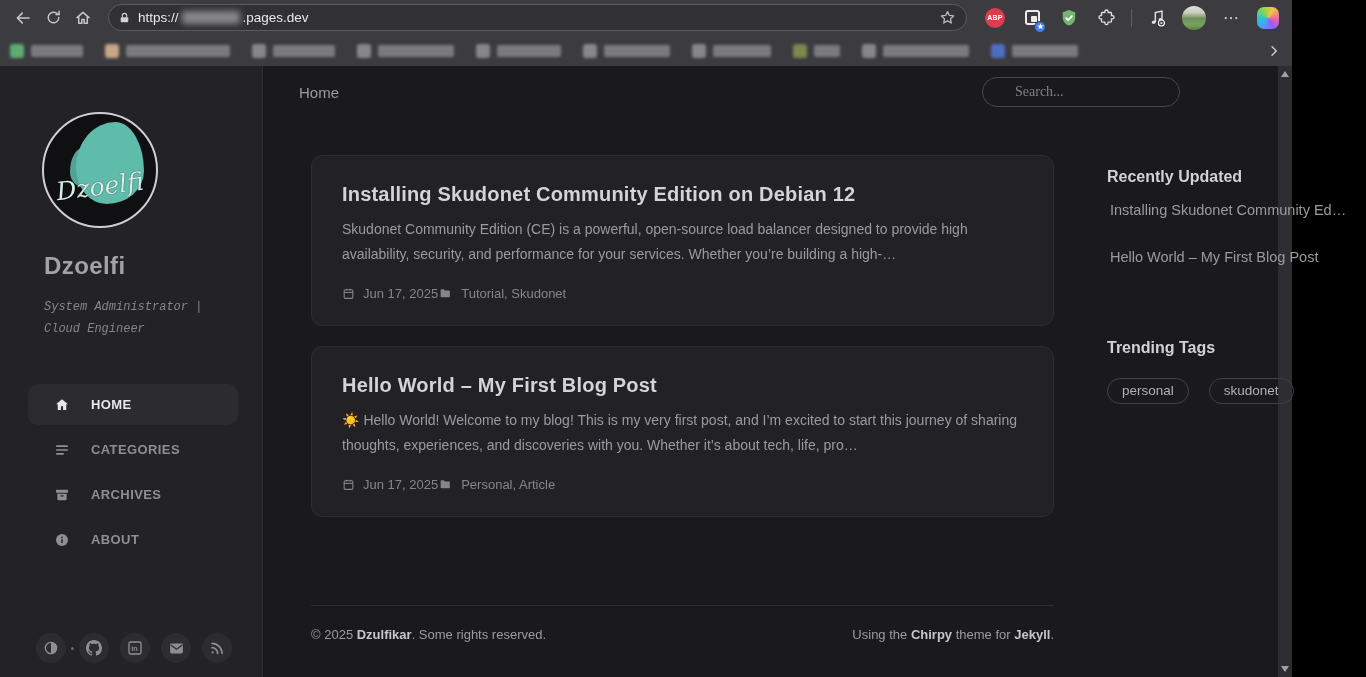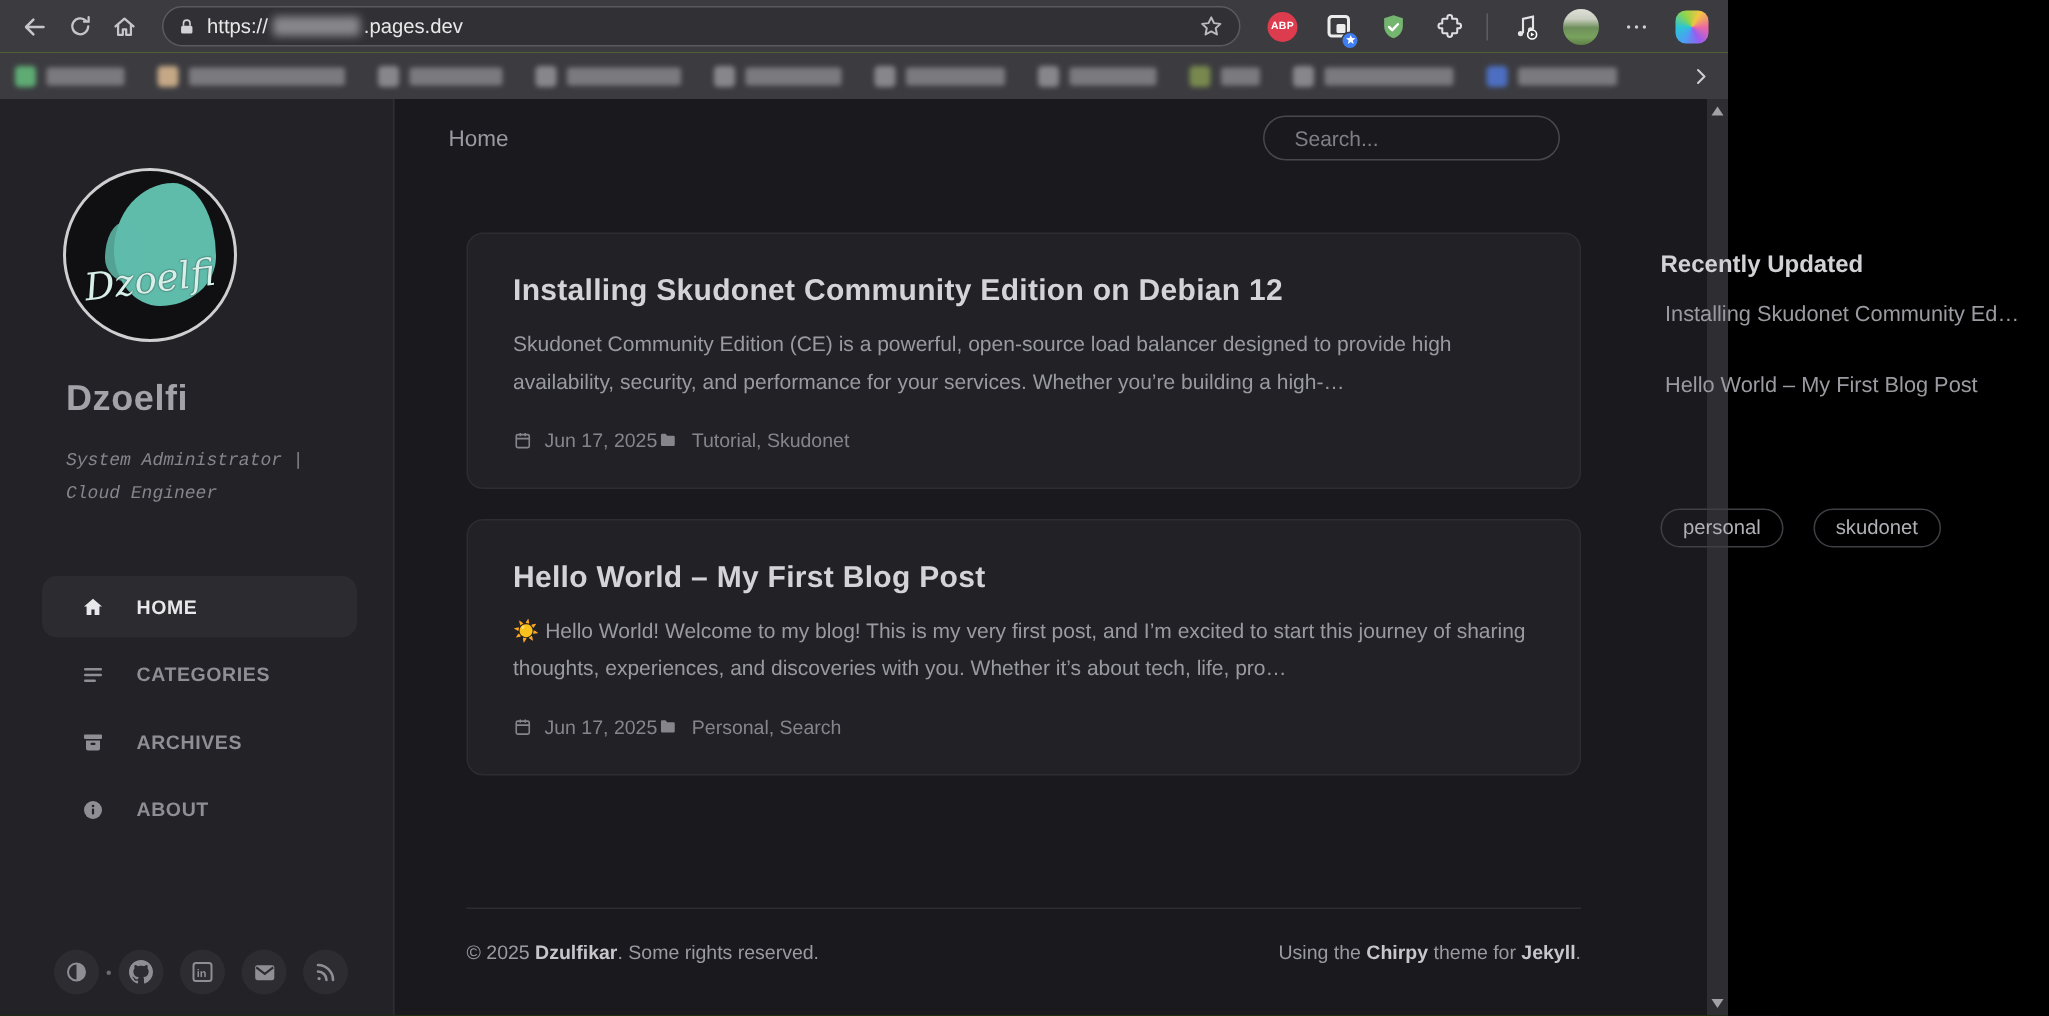--- a/index.html
+++ b/index.html
@@ -1,18 +1,18 @@
 <!DOCTYPE html>
 <html><head>
 <meta charset="utf-8">
 <style>
   * { margin:0; padding:0; box-sizing:border-box; }
   html,body { width:1366px; height:677px; overflow:hidden; background:#000; }
   body { font-family:"Liberation Sans", sans-serif; }
-  .browser { width:1152px; height:677px; display:flex; flex-direction:column; background:#84cc16; }
+  .browser { width:1292px; height:677px; display:flex; flex-direction:column; background:#c2410c; }
 
   
   .toolbar { height:35px; background:#3c3c40; display:flex; align-items:center; padding:0 8px; flex:0 0 auto; }
   .tb-btn { width:30px; height:28px; display:flex; align-items:center; justify-content:center; color:#c6c6ca; border:none; background:transparent; cursor:pointer; flex:0 0 auto; }
   .tb-btn svg { display:block; }
   .urlbar { flex:1 1 auto; height:27px; margin:0 12px 0 10px; background:#313135; border:1px solid #5a5a5f; border-radius:14px; display:flex; align-items:center; padding:0 10px 0 9px; color:#e8e8ea; min-width:0; cursor:text; }
   .urlbar .lock { color:#d2d2d6; margin-right:7px; flex:0 0 auto; }
   .url-text { font-size:13.5px; display:flex; align-items:center; white-space:nowrap; }
   .redacted-url { display:inline-block; width:58px; height:13px; background:#97979b; border-radius:2px; filter:blur(3px); opacity:.85; margin:0 3px; }
   .urlbar .star { margin-left:auto; color:#bcbcc0; flex:0 0 auto; cursor:pointer; }
@@ -52,21 +52,21 @@
   .sb-social { margin-top:auto; padding:0 0 14px 36px; display:flex; align-items:center; }
   .soc-btn { width:30px; height:30px; border-radius:50%; background:#2c2c31; color:#8e8e94; display:flex; align-items:center; justify-content:center; cursor:pointer; flex:0 0 auto; }
   .soc-dot { width:3px; height:3px; border-radius:50%; background:#6a6a70; margin:0 5px; }
   .soc-gap { width:11px; }
 
   
   .content { flex:1 1 auto; position:relative; padding-left:36px; min-width:0; }
   .topbar { display:flex; align-items:flex-start; padding-top:11px; height:78px; }
   .breadcrumb { margin-top:7px; font-size:15px; color:#9a9aa1; }
   .searchbar { margin-left:auto; margin-right:98px; width:198px; height:30px; border:1px solid #47474d; border-radius:15px; display:flex; align-items:center; padding:0 12px; color:#8a8a90; background:transparent; }
-  .searchbar input { flex:1; border:none; background:transparent; outline:none; color:#c9c9ce; font-size:14px; margin-left:8px; font-family:Liberation Sans, sans-serif; }
+  .searchbar input { flex:1; border:none; background:transparent; outline:none; color:#c9c9ce; font-size:14px; margin-left:20px; font-family:Liberation Serif, serif; }
   .searchbar input::placeholder { color:#7f7f86; }
   .columns { display:flex; margin-top:11px; }
   .posts-col { width:743px; flex:0 0 auto;margin-left:12px; }
   .post-card { background:#212126; border:1px solid #2c2c31; border-radius:11px; padding:27px 30px 24px 30px; margin-bottom:20px; cursor:pointer; }
   .post-title { font-size:20px; font-weight:600; color:#d4d4d8; letter-spacing:.2px; }
   .post-excerpt { margin-top:11px; font-size:14px; line-height:25px; color:#9a9aa1; display:-webkit-box; -webkit-line-clamp:2; -webkit-box-orient:vertical; overflow:hidden; }
   .emoji { color:#f2c23e; margin-right:4px; }
   .post-meta { margin-top:19px; display:flex; align-items:center; font-size:13px; color:#85858b; }
   .meta-item { display:flex; align-items:center; gap:8px; }
   .meta-item svg { flex:0 0 auto; }
@@ -353,40 +353,41 @@
                     <rect x="4" y="5" width="16" height="16" rx="2"></rect>
                     <path d="M4 10h16"></path>
                     <path d="M9 3v4M15 3v4"></path>
                   </svg>
                 <span>Jun 17, 2025</span>
               </span>
               <span class="meta-item">
                 <svg width="15" height="13" viewBox="0 0 24 24" fill="currentColor">
                     <path d="M3 5.5A1.5 1.5 0 0 1 4.5 4h4.2l2 2.5h7.8A1.5 1.5 0 0 1 20 8v9.5a1.5 1.5 0 0 1-1.5 1.5h-14A1.5 1.5 0 0 1 3 17.5z"></path>
                   </svg>
-                <span>Personal, Search</span>
+                <span>Personal, Article</span>
               </span>
             </div>
           </div>
 
           <div class="main-footer">
             <span><span>© 2025 </span><b>Dzulfikar</b><span>. Some rights reserved.</span></span>
             <span><span>Using the </span><b>Chirpy</b><span> theme for </span><b>Jekyll</b><span>.</span></span>
           </div>
         </div>
 
         <aside class="panel-col">
           <section>
             <div class="panel-title">Recently Updated</div>
             <div class="panel-list">
               <div class="panel-link">Installing Skudonet Community Ed…</div>
               <div class="panel-link">Hello World – My First Blog Post</div>
             </div>
           </section>
           <section class="tags-section">
+            <div class="panel-title">Trending Tags</div>
             <div class="tag-row">
               <span class="tag-pill">personal</span>
               <span class="tag-pill">skudonet</span>
             </div>
           </section>
         </aside>
       </div>
     </div>
 
     <div class="scrollbar">

